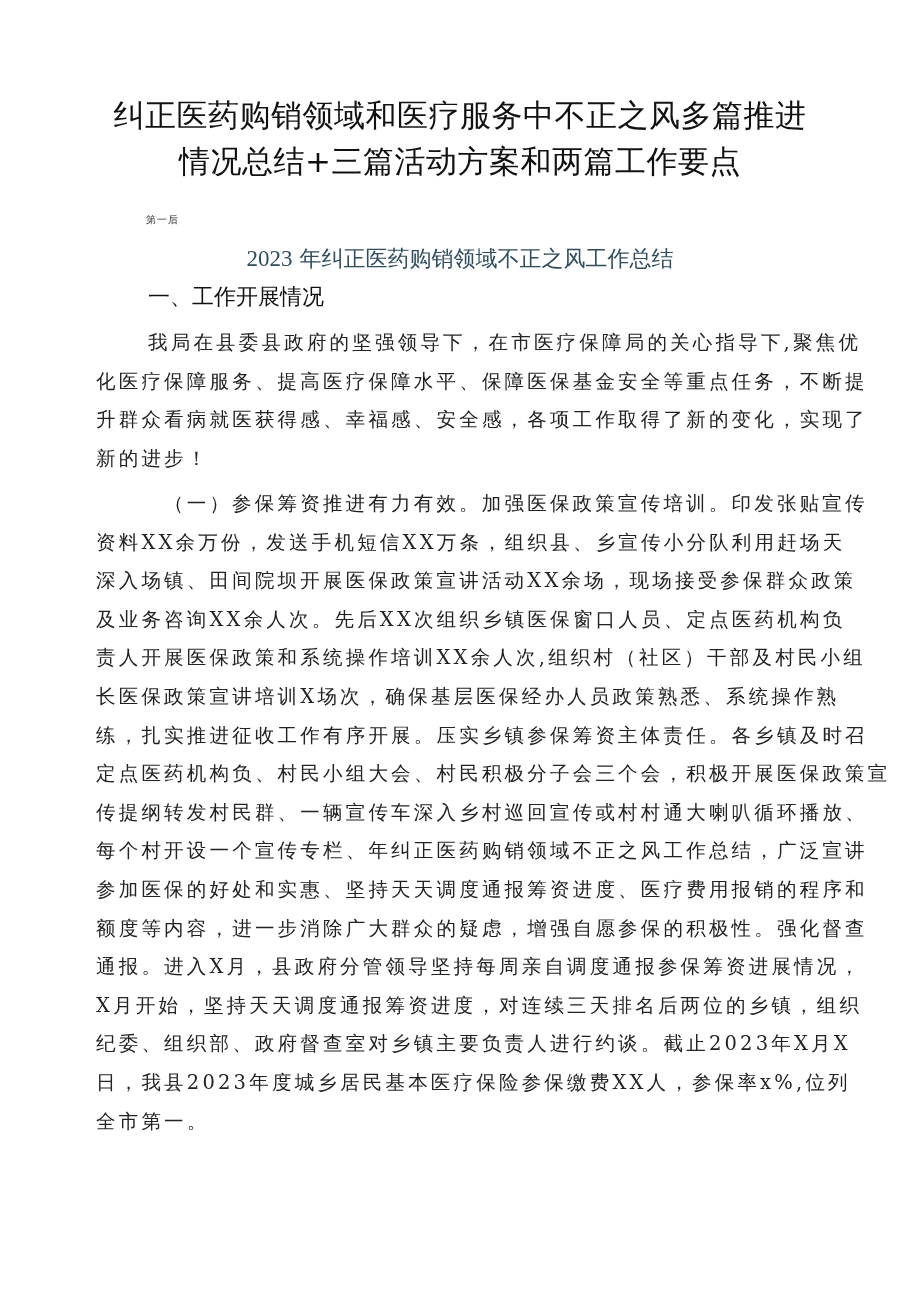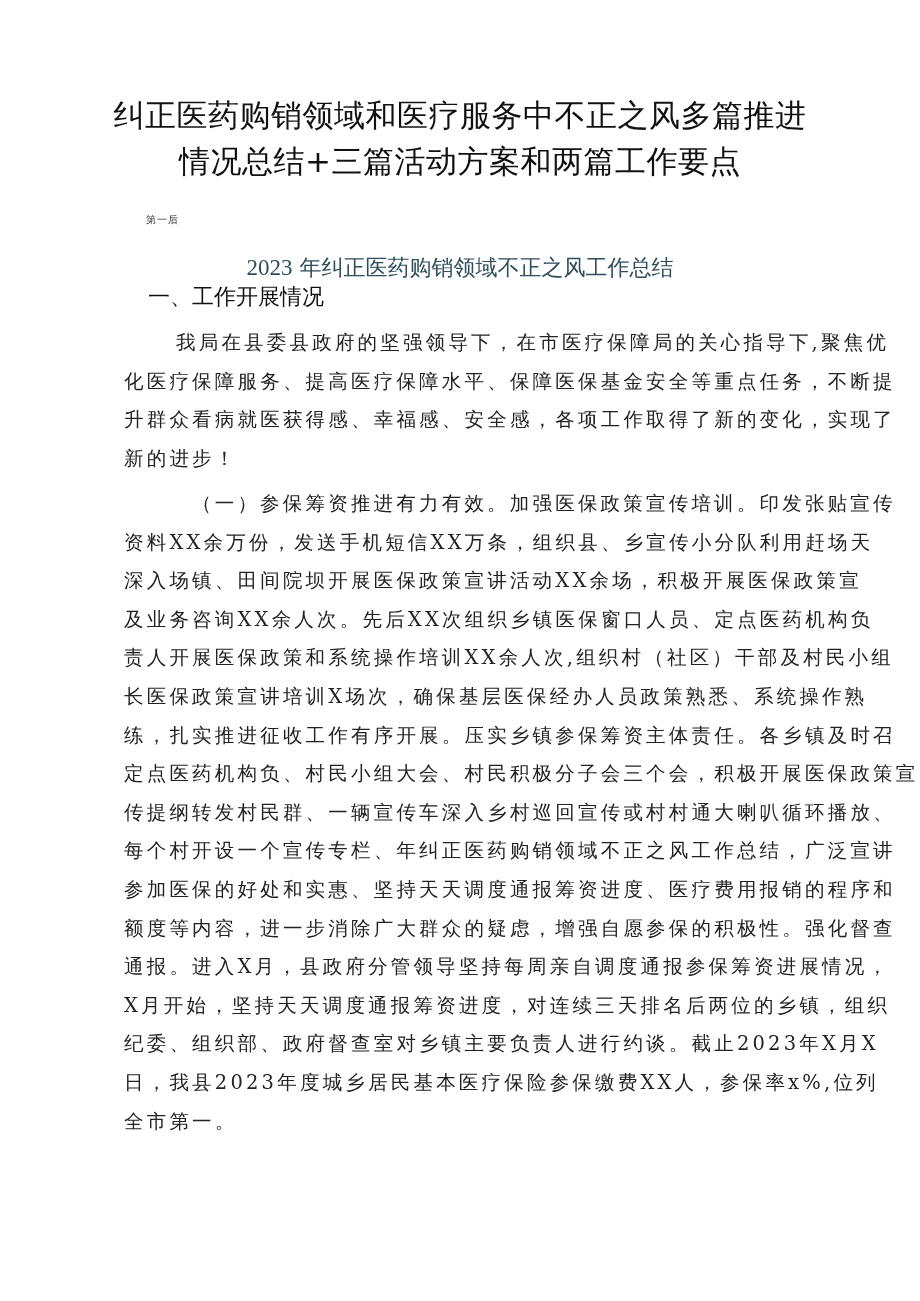--- a/index.html
+++ b/index.html
@@ -40,21 +40,21 @@
       left: 146px;
       top: 213px;
       font-family: "DejaVu Serif", "Liberation Serif", serif;
       font-size: 10px;
       color: #333333;
       letter-spacing: 1px;
     }
     .sub-title {
       position: absolute;
       left: 150px;
-      top: 253px;
+      top: 244px;
       width: 620px;
       text-align: center;
       font-family: "DejaVu Sans", "Liberation Sans", sans-serif;
       font-size: 22px;
       line-height: 30px;
       color: #2f4d5c;
       white-space: nowrap;
       margin: 0;
       font-weight: normal;
     }
@@ -82,21 +82,20 @@
       font-size: 19.5px;
       line-height: 38.6px;
       color: #222222;
       letter-spacing: 3.2px;
       margin: 0;
     }
     .body-text .ln {
       display: block;
       white-space: nowrap;
       overflow: visible;
-      margin-left: 28px;
     }
     .p1 { top: 324px; }
     .p2 { top: 485px; }
     .indent { padding-left: 52px; }
     .indent2 { padding-left: 68px; }
   </style>
 </head>
 <body>
 
 <div class="page">
@@ -115,21 +114,21 @@
   <div class="body-text p1">
     <span class="ln indent">我局在县委县政府的坚强领导下，在市医疗保障局的关心指导下,聚焦优</span>
     <span class="ln">化医疗保障服务、提高医疗保障水平、保障医保基金安全等重点任务，不断提</span>
     <span class="ln">升群众看病就医获得感、幸福感、安全感，各项工作取得了新的变化，实现了</span>
     <span class="ln">新的进步！</span>
   </div>
 
   <div class="body-text p2">
     <span class="ln indent2">（一）参保筹资推进有力有效。加强医保政策宣传培训。印发张贴宣传</span>
     <span class="ln">资料XX余万份，发送手机短信XX万条，组织县、乡宣传小分队利用赶场天</span>
-    <span class="ln">深入场镇、田间院坝开展医保政策宣讲活动XX余场，积极开展医保政策宣</span>
+    <span class="ln">深入场镇、田间院坝开展医保政策宣讲活动XX余场，现场接受参保群众政策</span>
     <span class="ln">及业务咨询XX余人次。先后XX次组织乡镇医保窗口人员、定点医药机构负</span>
     <span class="ln">责人开展医保政策和系统操作培训XX余人次,组织村（社区）干部及村民小组</span>
     <span class="ln">长医保政策宣讲培训X场次，确保基层医保经办人员政策熟悉、系统操作熟</span>
     <span class="ln">练，扎实推进征收工作有序开展。压实乡镇参保筹资主体责任。各乡镇及时召</span>
     <span class="ln">定点医药机构负、村民小组大会、村民积极分子会三个会，积极开展医保政策宣</span>
     <span class="ln">传提纲转发村民群、一辆宣传车深入乡村巡回宣传或村村通大喇叭循环播放、</span>
     <span class="ln">每个村开设一个宣传专栏、年纠正医药购销领域不正之风工作总结，广泛宣讲</span>
     <span class="ln">参加医保的好处和实惠、坚持天天调度通报筹资进度、医疗费用报销的程序和</span>
     <span class="ln">额度等内容，进一步消除广大群众的疑虑，增强自愿参保的积极性。强化督查</span>
     <span class="ln">通报。进入X月，县政府分管领导坚持每周亲自调度通报参保筹资进展情况，</span>

